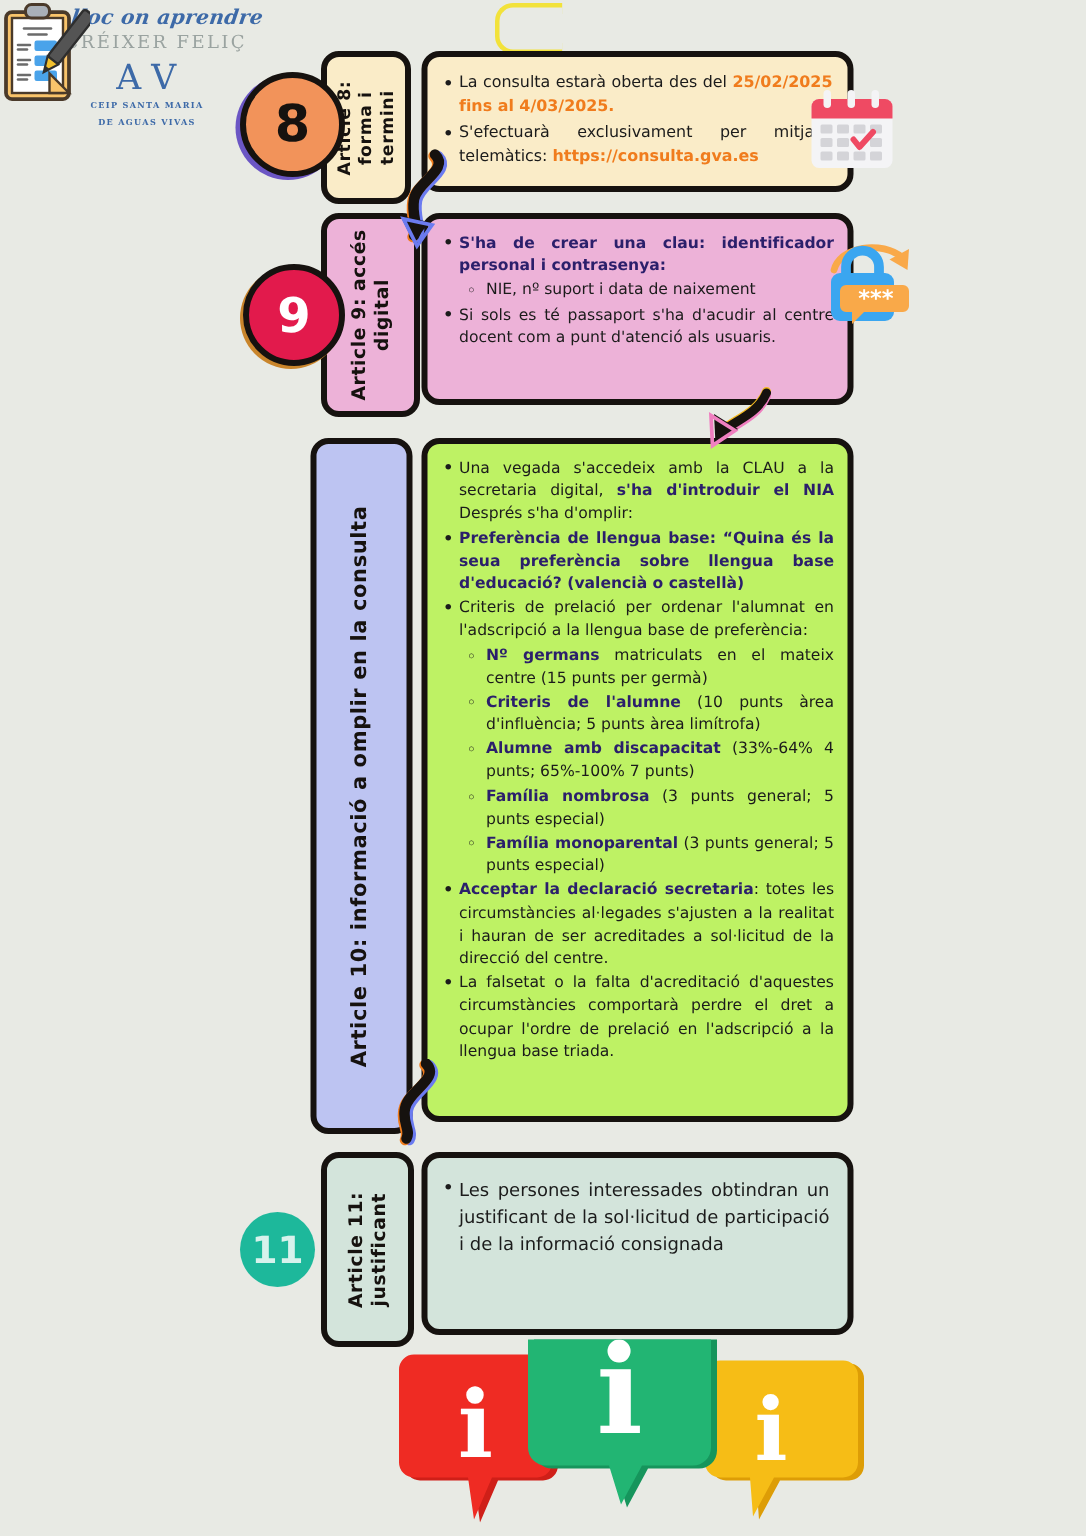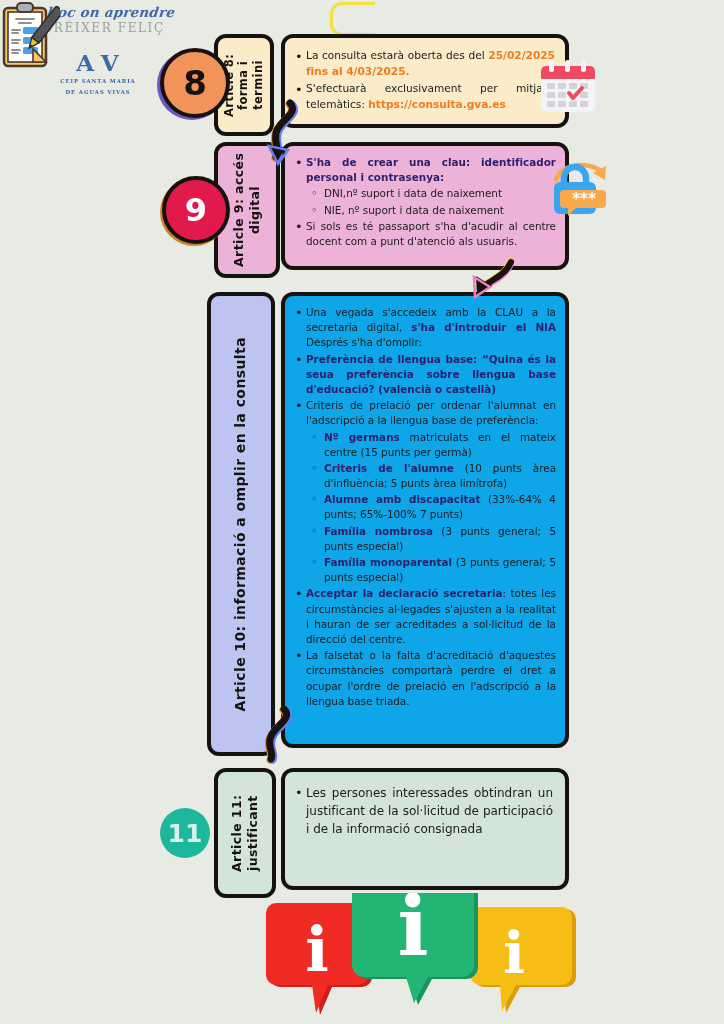--- a/index.html
+++ b/index.html
@@ -17,22 +17,22 @@
     font-family:"DejaVu Serif","Liberation Serif",serif;
     font-style:italic;font-weight:700;
     font-size:13.5px;color:#3d6aa8;letter-spacing:.2px;
     transform:skewX(-8deg);
   }
   .logo-sub{
     font-family:"DejaVu Serif","Liberation Serif",serif;
     font-size:12px;color:#9aa3a0;letter-spacing:1.6px;margin-top:1px;
   }
   .logo-mark{
-    margin-top:16px;font-family:"DejaVu Serif","Liberation Serif",serif;
-    font-size:23px;color:#3d6aa8;font-weight:700;letter-spacing:1px;
+    margin-top:6px;font-family:"DejaVu Serif","Liberation Serif",serif;
+    font-size:23px;color:#3d6aa8;font-weight:400;letter-spacing:1px;
     line-height:1;
   }
   .logo-name{
     font-family:"DejaVu Serif","Liberation Serif",serif;
     font-size:5.4px;color:#3d6aa8;letter-spacing:.9px;line-height:1.5;
     margin-top:3px;font-weight:700;
   }
 
   
   .yellow-bracket{
@@ -94,21 +94,21 @@
   
   #a9-label{left:214px;top:142px;width:58px;height:128px;background:#edb2d8;}
   #a9-label .label-text{font-size:12.5px;}
   #a9-content{left:281px;top:142px;width:288px;height:128px;background:#edb2d8;
     padding:9px 9px 7px 8px;font-size:10.4px;color:#1b1b1b;line-height:1.46;}
   #a9-content .b{color:#2b1f6b;margin-top:40px;}
 
   
   #a10-label{left:207px;top:292px;width:60px;height:456px;background:#bdc4f2;}
   #a10-label .label-text{font-size:14px;}
-  #a10-content{left:281px;top:292px;width:288px;height:456px;background:#0ea5e9;
+  #a10-content{left:281px;top:292px;width:288px;height:456px;background:#bef264;
     padding:9px 9px 8px 8px;font-size:10.4px;color:#1b1b1b;line-height:1.46;}
   #a10-content .b{color:#2b1f6b;}
 
   
   #a11-label{left:214px;top:768px;width:54px;height:122px;background:#d3e4db;}
   #a11-label .label-text{font-size:12.5px;}
   #a11-content{left:281px;top:768px;width:288px;height:122px;background:#d3e4db;
     padding:12px 12px 8px 8px;font-size:12px;color:#1b1b1b;line-height:1.5;}
 
   
@@ -160,21 +160,20 @@
         <li class=""><span>S'efectuarà exclusivament per mitjans telemàtics: </span><span class="org">https://consulta.gva.es</span></li>
       </ul>
   </div>
 
   <div class="label-box" id="a9-label">
     <div class="label-text">Article 9: accés digital</div>
   </div>
   <div class="content-box" id="a9-content">
     <ul>
         <li class=""><span class="b">S'ha de crear una clau: identificador personal i contrasenya:</span></li>
-        <li class="sub"><span>DNI,nº suport i data de naixement</span></li>
         <li class="sub"><span>NIE, nº suport i data de naixement</span></li>
         <li class=""><span>Si sols es té passaport s'ha d'acudir al centre docent com a punt d'atenció als usuaris.</span></li>
       </ul>
   </div>
 
   <div class="label-box" id="a10-label">
     <div class="label-text">Article 10: informació a omplir en la consulta</div>
   </div>
   <div class="content-box" id="a10-content">
     <ul>

